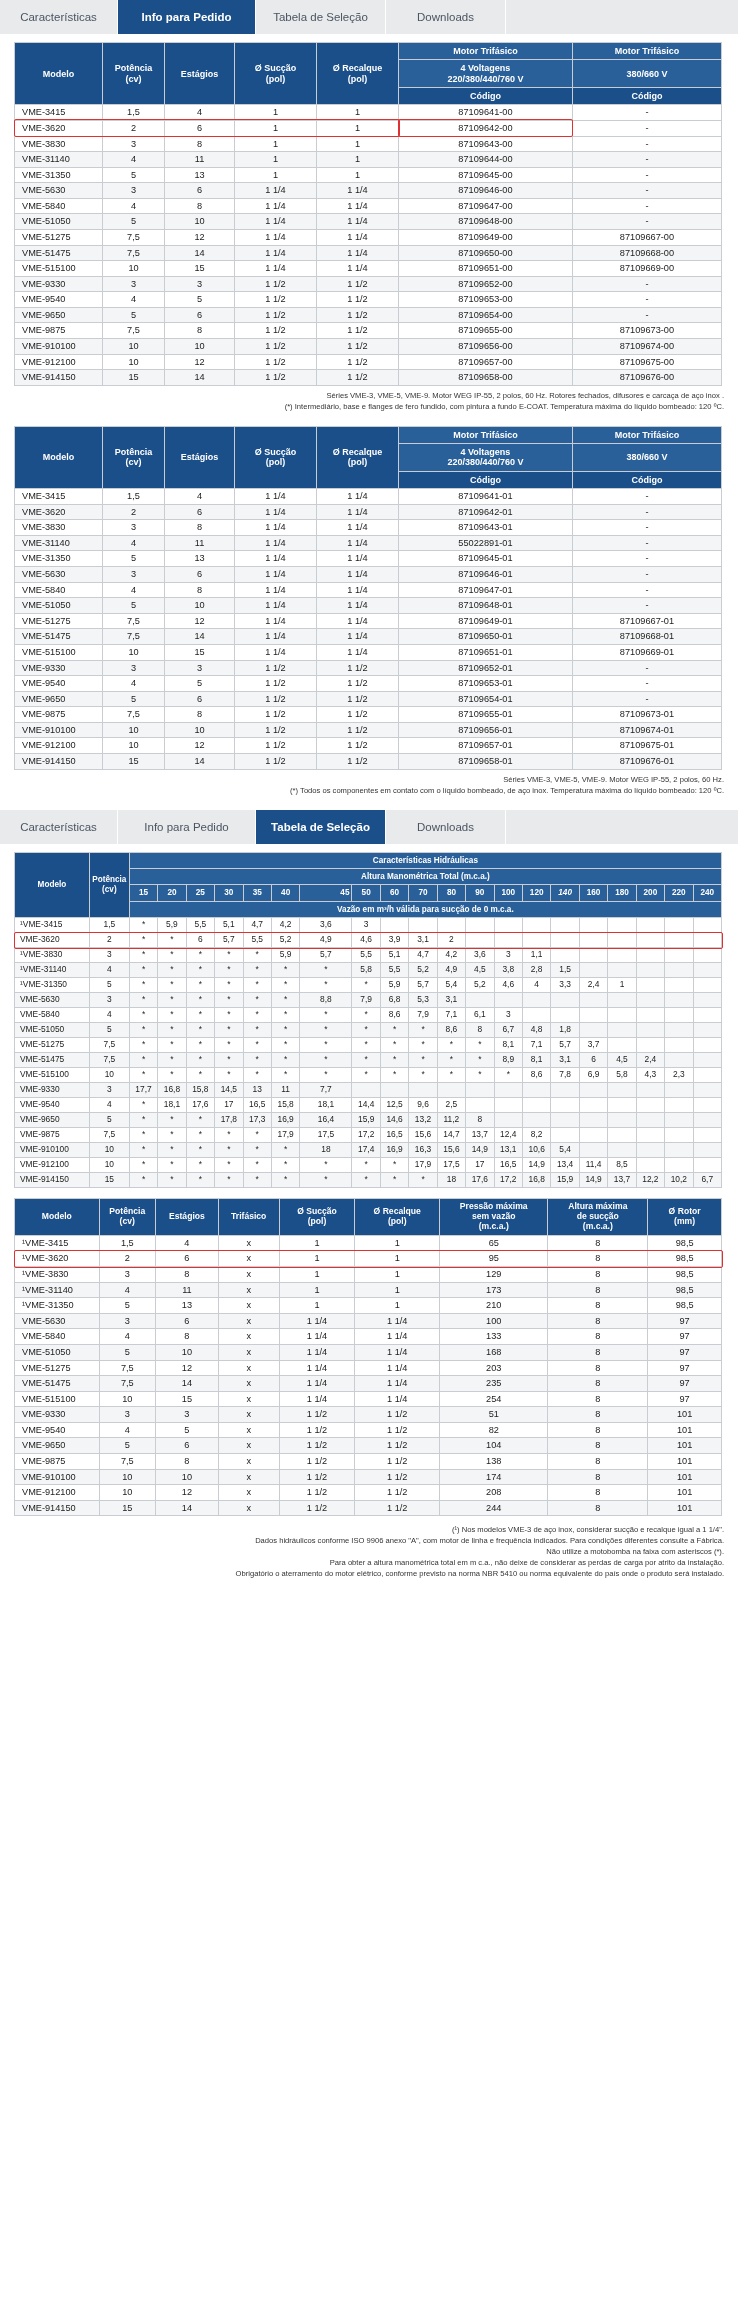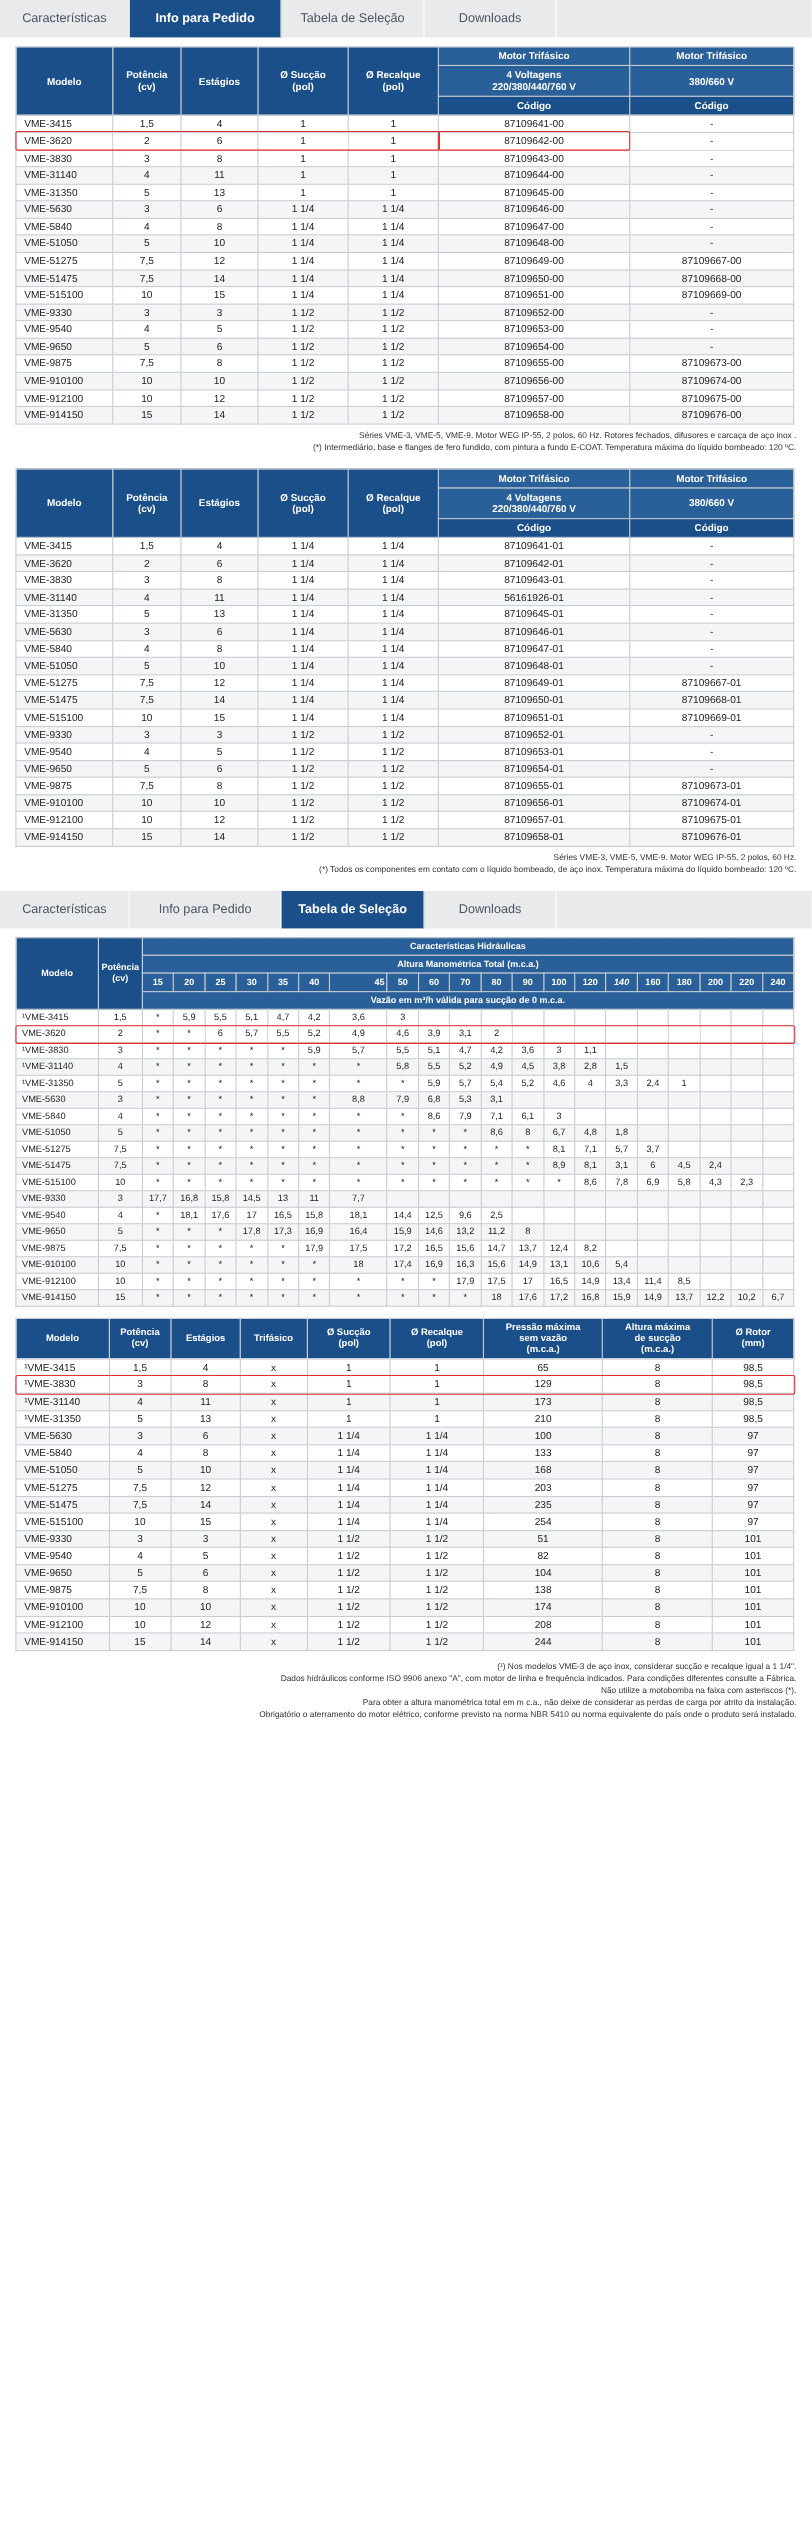--- a/index.html
+++ b/index.html
@@ -385,21 +385,21 @@
             <td>1 1/4</td>
             <td>87109643-01</td>
             <td>-</td>
           </tr>
           <tr class="alt">
             <td class="left">VME-31140</td>
             <td>4</td>
             <td>11</td>
             <td>1 1/4</td>
             <td>1 1/4</td>
-            <td>56161926-01</td>
+            <td>55022891-01</td>
             <td>-</td>
           </tr>
           <tr>
             <td class="left">VME-31350</td>
             <td>5</td>
             <td>13</td>
             <td>1 1/4</td>
             <td>1 1/4</td>
             <td>87109645-01</td>
             <td>-</td>
@@ -1066,20 +1066,31 @@
             <td class="left">¹VME-3415</td>
             <td>1,5</td>
             <td>4</td>
             <td>x</td>
             <td>1</td>
             <td>1</td>
             <td>65</td>
             <td>8</td>
             <td>98,5</td>
           </tr>
+          <tr class="alt hl">
+            <td class="left">¹VME-3620</td>
+            <td>2</td>
+            <td>6</td>
+            <td>x</td>
+            <td>1</td>
+            <td>1</td>
+            <td>95</td>
+            <td>8</td>
+            <td>98,5</td>
+          </tr>
           <tr>
             <td class="left">¹VME-3830</td>
             <td>3</td>
             <td>8</td>
             <td>x</td>
             <td>1</td>
             <td>1</td>
             <td>129</td>
             <td>8</td>
             <td>98,5</td>

